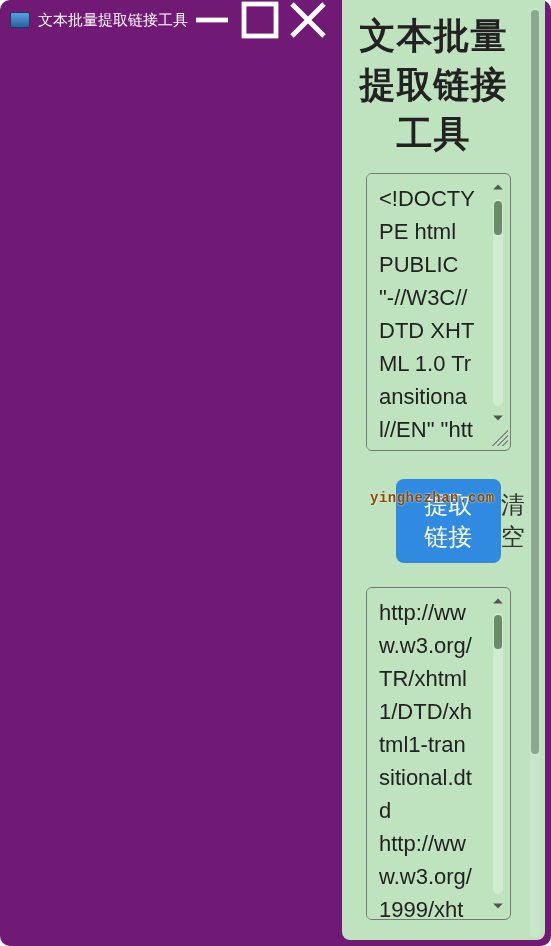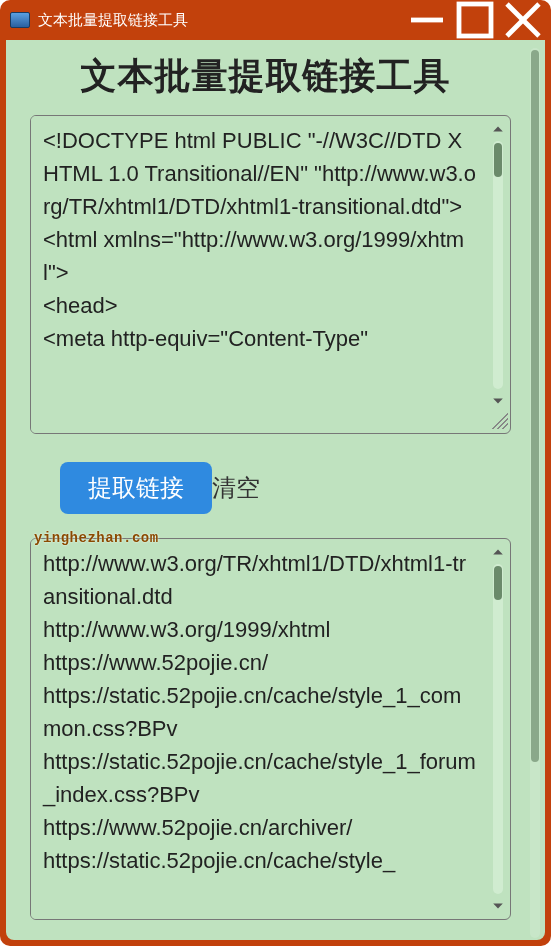--- a/index.html
+++ b/index.html
@@ -1,21 +1,21 @@
 <!DOCTYPE html>
 <html><head>
 <meta charset="utf-8">
 <style>
   * { box-sizing: border-box; margin: 0; padding: 0; }
   html, body { width: 551px; height: 946px; overflow: hidden; font-family: "Microsoft YaHei", "Segoe UI", Arial, sans-serif; }
   .window {
     width: 551px; height: 946px;
-    background: #c2410c;
+    background: #701a75;
     border-radius: 10px;
-    display: flex; flex-direction: column;
+    display: flex; flex-direction: row;
     position: relative;
   }
   .titlebar {
     height: 40px;
     display: flex; align-items: center;
     padding: 0 4px 0 10px;
     color: #fff;
     font-size: 15px;
   }
   .titlebar .app-icon {

